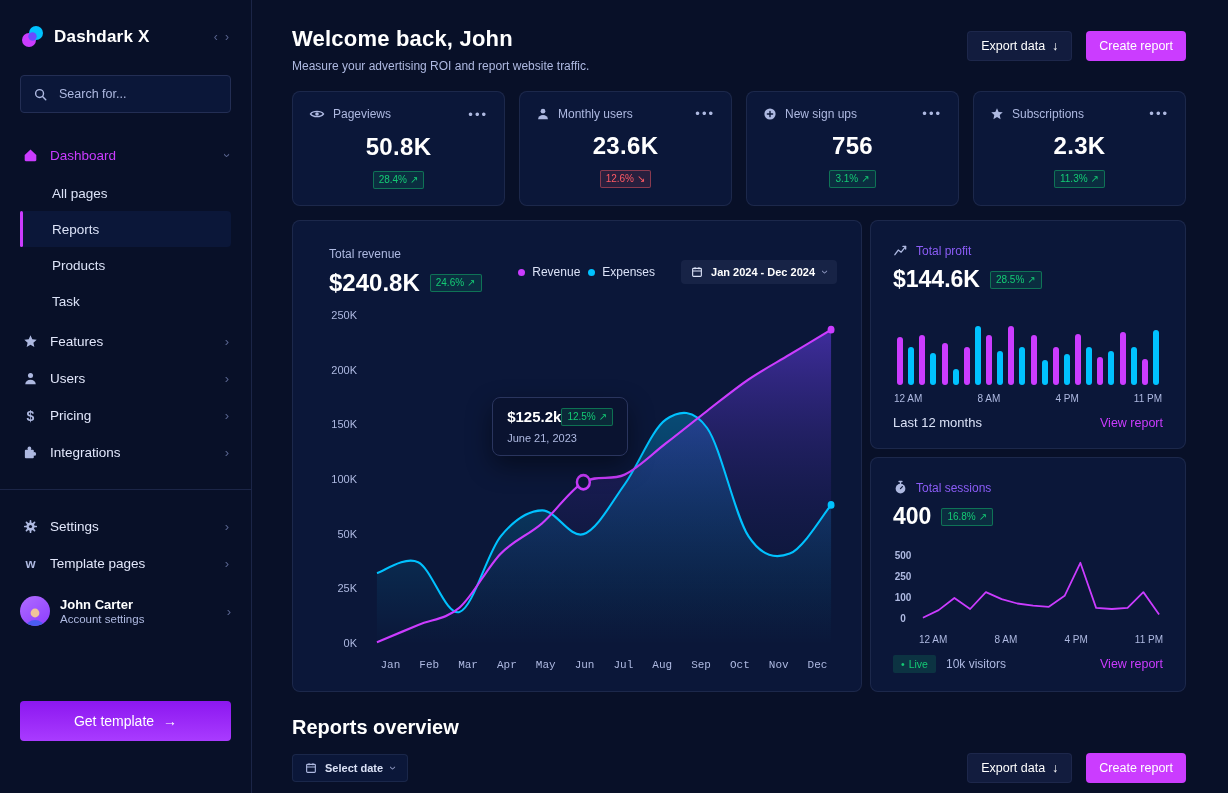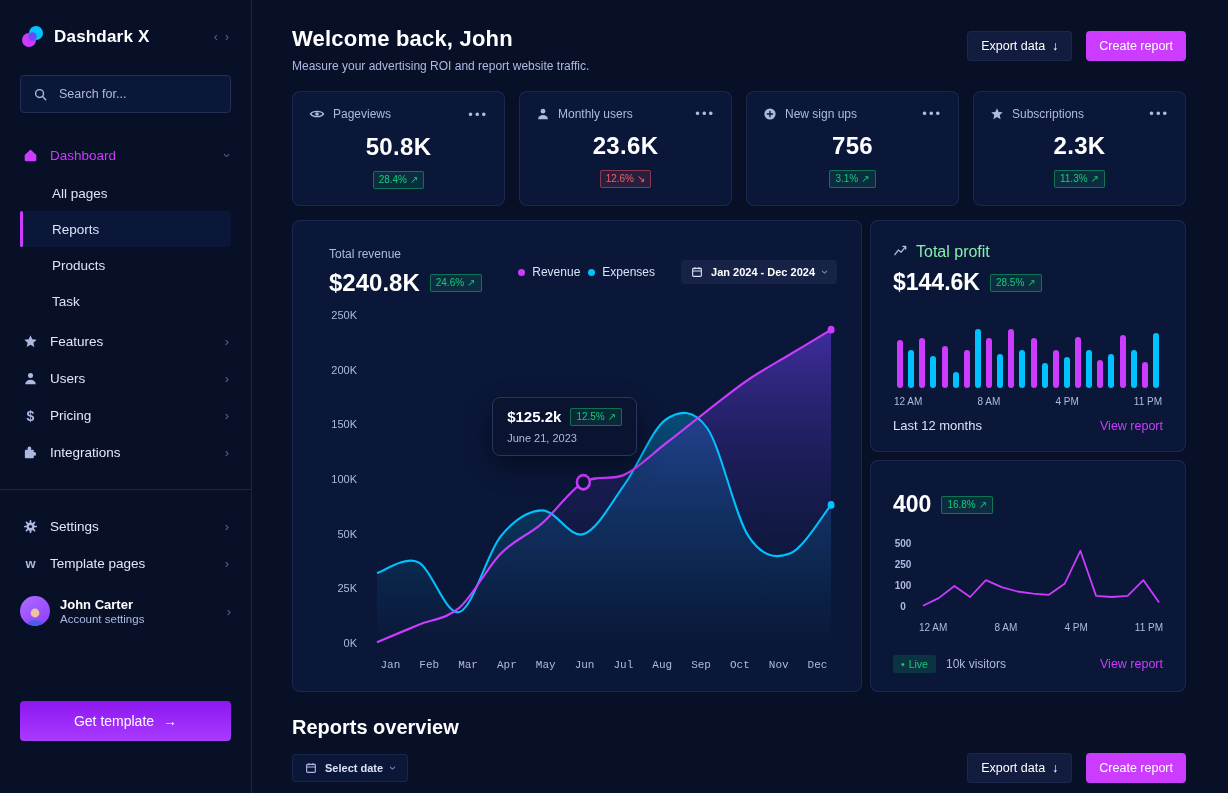--- a/index.html
+++ b/index.html
@@ -131,27 +131,27 @@
   .xticks {
     height:24px; display:flex; justify-content:space-between; align-items:flex-end;
     color:#AEB9E1; font-size:11px; padding:0 0 4px 0;
   }
   .xticks span { flex:1; text-align:center;font-family:Liberation Mono, monospace; }
   .tooltip {
     position:absolute; left:26%; top:24%;
     background:#0A1330; border:1px solid #2a355e; border-radius:8px;
     padding:10px 14px 11px; box-shadow:0 10px 26px rgba(0,0,0,0.45); z-index:5;
   }
-  .tt-row { display:flex; align-items:center; gap:9px; }
+  .tt-row { display:flex; align-items:center; }
   .tt-value { font-size:15px; font-weight:bold; }
   .tt-date { margin-top:6px; font-size:11px; color:#AEB9E1; }
 
   .right-col { width:316px; display:flex; flex-direction:column; gap:8px; }
   .panel { flex:1; padding:22px 22px 18px; display:flex; flex-direction:column; }
-  .panel-head { display:flex; gap:8px; color:#86efac; font-size:16px; }
+  .panel-head { display:flex; align-items:center; gap:8px; color:#8b5cf6; font-size:12px; }
   .panel-value-row { margin-top:8px; display:flex; align-items:center; gap:10px; }
   .panel-value { font-size:23px; font-weight:bold; }
   .bars { display:flex; align-items:flex-end; justify-content:space-between; height:62px; margin-top:30px; padding:0 4px; }
   .bar { width:6px; border-radius:3px; }
   .axis-labels { display:flex; justify-content:space-between; margin-top:8px; color:#AEB9E1; font-size:10px; padding:0 1px; }
   .panel-footer { margin-top:auto; display:flex; justify-content:space-between; align-items:center; padding-top:10px; }
   .footer-text { font-size:13px; color:#dbe2f7; }
   .link { font-size:12.5px; color:#CB3CFF; cursor:pointer; }
   .mini-chart { display:flex; margin-top:18px; }
   .mini-yticks {
@@ -554,20 +554,30 @@
               <span>4 PM</span>
               <span>11 PM</span>
             </div>
           <div class="panel-footer">
             <span class="footer-text">Last 12 months</span>
             <span class="link">View report</span>
           </div>
         </div>
 
         <div class="card panel">
+          <div class="panel-head">
+            <span class="icon">
+              <svg width="15" height="15" viewBox="0 0 16 16" fill="none" stroke="#AEB9E1" stroke-width="1.4" stroke-linecap="round">
+                  <circle cx="8" cy="9.2" r="5.2" fill="#AEB9E1" stroke="none"></circle>
+                  <path d="M6.4 1.6 h3.2 M8 1.8 v2" stroke="#AEB9E1"></path>
+                  <path d="M8 9.2 L10 7" stroke="#0B1739" stroke-width="1.3"></path>
+                </svg>
+            </span>
+            <span>Total sessions</span>
+          </div>
           <div class="panel-value-row">
             <span class="panel-value">400</span>
             <span class="badge up">
                 <span>16.8%</span>
                 <span>↗</span>
               </span>
           </div>
           <div class="mini-chart">
             <div class="mini-yticks" id="sess-yticks">
                 <div>500</div>

